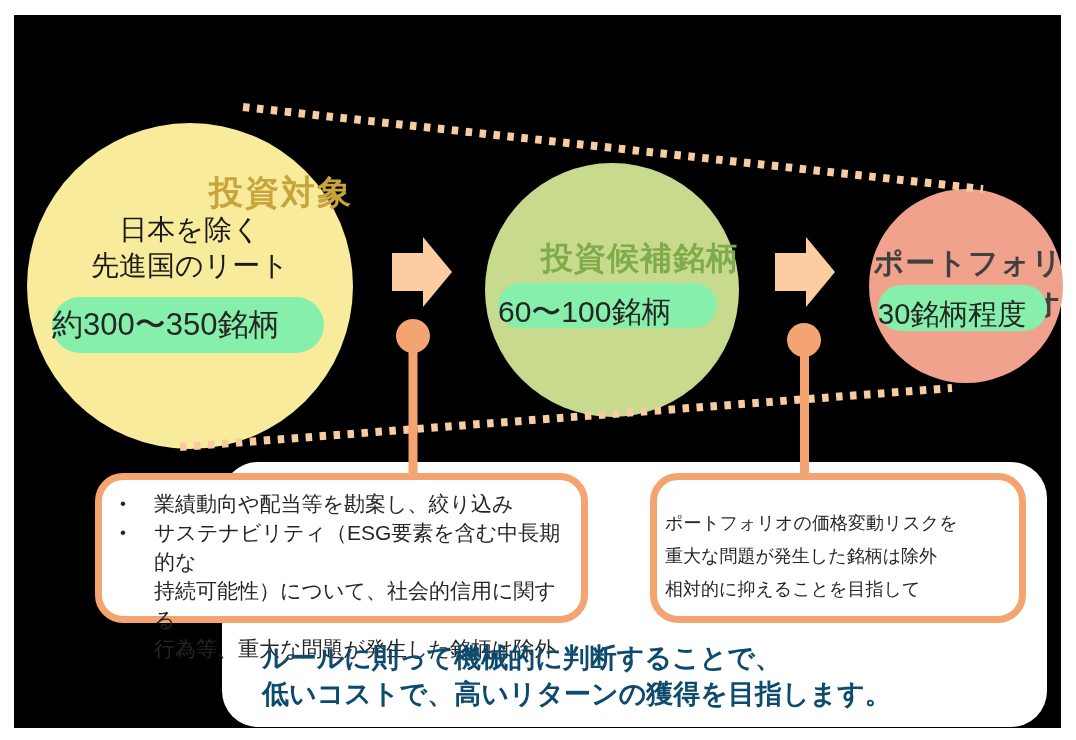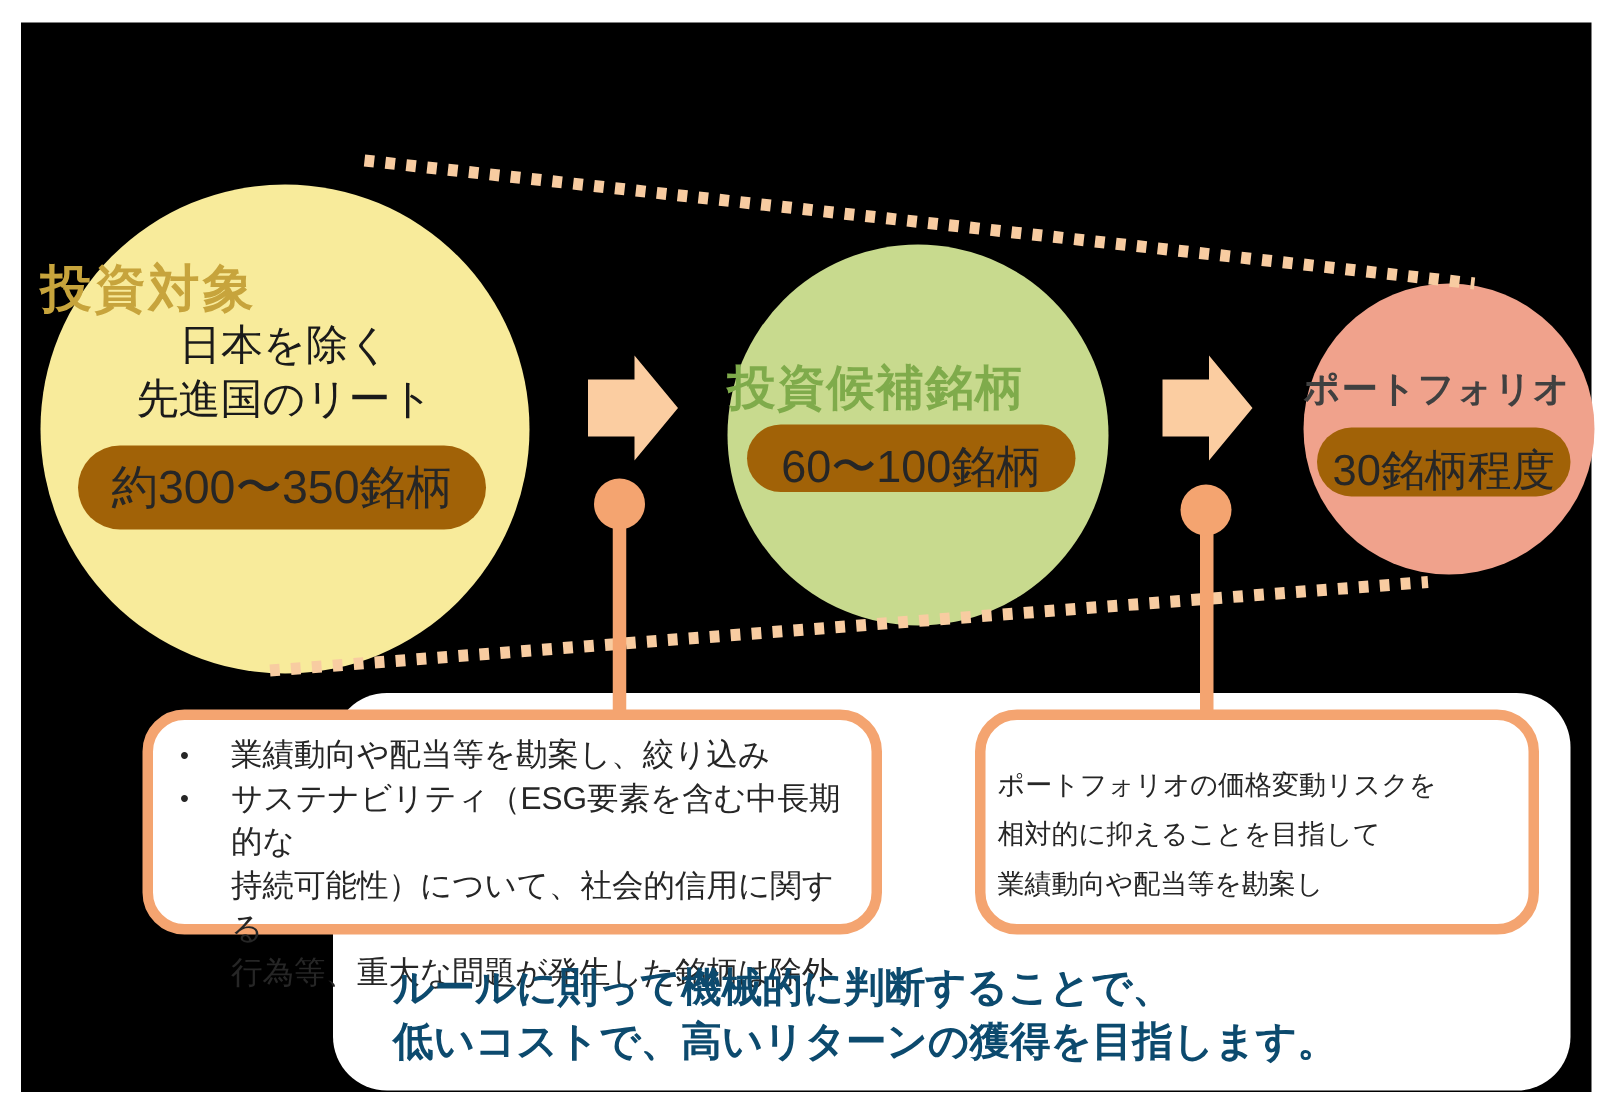--- a/index.html
+++ b/index.html
@@ -11,27 +11,27 @@
     --text:#262626;
   }
   html,body{margin:0;padding:0;}
   body{background:var(--page);font-family:"Liberation Sans","DejaVu Sans",sans-serif;}
   .page{position:relative;width:1076px;height:740px;background:var(--page);overflow:hidden;}
   .canvas-bg{position:absolute;left:14px;top:15px;width:1047px;height:713px;background:var(--background);}
   .circle{position:absolute;border-radius:50%;}
   .circle-yellow{left:27px;top:123px;width:326px;height:326px;background:var(--yellow-circle);}
   .circle-green{left:485px;top:163px;width:254px;height:254px;background:var(--green-circle);}
   .circle-salmon{left:869px;top:189px;width:194px;height:194px;background:var(--salmon-circle);}
-  .stage-title{position:absolute;text-align:left;font-weight:bold;}
+  .stage-title{position:absolute;text-align:right;font-weight:bold;}
   .t1{left:27px;top:170px;width:326px;font-size:34px;letter-spacing:2px;color:var(--yellow-title);}
   .t2{left:485px;top:237px;width:254px;font-size:32px;letter-spacing:1px;color:var(--green-title);}
-  .t3{left:869px;top:243px;width:194px;font-size:24px;letter-spacing:1px;color:var(--salmon-title);}
+  .t3{left:869px;top:243px;width:194px;font-size:30px;letter-spacing:1px;color:var(--salmon-title);}
   .stage-line{position:absolute;left:27px;width:326px;text-align:center;font-size:28px;color:#1a1a1a;}
   .l1{top:211px;} .l2{top:247px;}
-  .pill{position:absolute;background:#a16207;border-radius:29px;text-align:center;color:#262626;}
+  .pill{position:absolute;background:#86efac;border-radius:29px;text-align:left;color:#262626;}
   .pill1{left:52px;top:297px;width:272px;height:56px;line-height:56px;font-size:31px;}
   .pill2{left:498px;top:283px;width:219px;height:45px;line-height:57px;font-size:30px;}
   .pill3{left:878px;top:285px;width:169px;height:46px;line-height:58px;font-size:29px;}
   .overlay{position:absolute;left:0;top:0;width:1076px;height:740px;pointer-events:none;}
   .white-panel{position:absolute;left:222px;top:462px;width:825px;height:265px;background:#fff;border-radius:36px;}
   .callout{position:absolute;top:473px;height:150px;background:#fff;border:7px solid var(--orange-connector);border-radius:28px;box-sizing:border-box;}
   .callout-left{left:95px;width:493px;}
   .callout-right{left:650px;width:376px;}
   .bullets{position:absolute;left:112px;top:489px;width:462px;font-size:21px;line-height:29px;color:var(--text);}
   .bullet-row{display:flex;}
@@ -86,21 +86,21 @@
       <span>
         <span>サステナビリティ（ESG要素を含む中長期的な</span><br>
         <span>持続可能性）について、社会的信用に関する</span><br>
         <span>行為等、重大な問題が発生した銘柄は除外</span>
       </span>
     </div>
   </div>
 
   <div class="rbox-text">
     <span>ポートフォリオの価格変動リスクを</span><br>
-    <span>相対的に抑えることを目指して</span><br>
-    <span>業績動向や配当等を勘案し</span>
+    <span>重大な問題が発生した銘柄は除外</span><br>
+    <span>相対的に抑えることを目指して</span>
   </div>
 
   <div class="footer-text">
     <span>ルールに則って機械的に判断することで、</span><br>
     <span>低いコストで、高いリターンの獲得を目指します。</span>
   </div>
 </div>
 
 </body></html>

